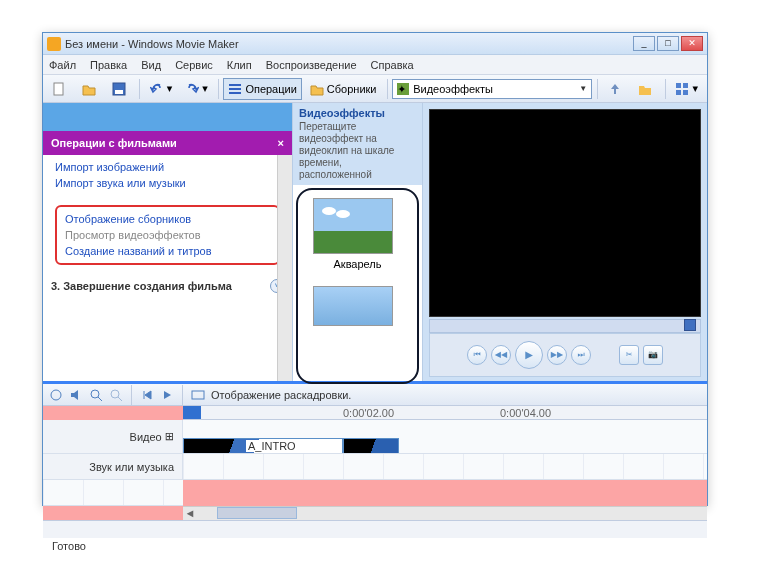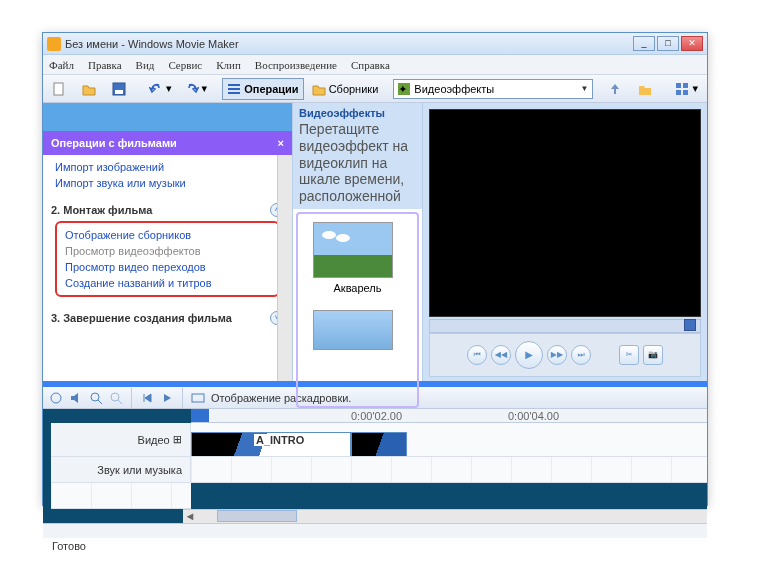--- a/index.html
+++ b/index.html
@@ -5,69 +5,69 @@
 * { box-sizing: border-box; margin: 0; padding: 0; font-family: Tahoma, sans-serif; font-size: 11px; }
 body { background: #fff; width: 768px; height: 581px; position: relative; overflow: hidden; }
 .window { position: absolute; left: 42px; top: 32px; width: 666px; height: 474px; border: 1px solid #5a8fc8; background: #f0f3f8; box-shadow: 0 2px 10px rgba(0,0,0,0.2); }
 .titlebar { height: 22px; background: linear-gradient(#e8f0fb, #cde0f5); display: flex; align-items: center; padding: 0 4px; border-bottom: 1px solid #b8cde6; }
 .titlebar .icon { width: 14px; height: 14px; background: #f5a623; border-radius: 2px; margin-right: 4px; }
 .titlebar .title { flex: 1; color: #333; }
 .winbtns { display: flex; gap: 2px; }
 .winbtn { width: 22px; height: 15px; border: 1px solid #7a9cc6; background: linear-gradient(#e8f0fb,#cde0f5); font-size: 9px; text-align: center; line-height: 13px; }
 .winbtn.close { background: linear-gradient(#f29090,#e05050); color: #fff; border-color: #c04040; }
 .menubar { height: 20px; background: #f0f3f8; display: flex; align-items: center; padding: 0 6px; gap: 14px; border-bottom: 1px solid #d0d8e6; }
-.menubar span { color: #333; cursor: default; font-family: Liberation Serif, serif; }
+.menubar span { color: #333; cursor: default; }
 .toolbar { height: 28px; background: linear-gradient(#f5f8fc,#e0e8f4); display: flex; align-items: center; padding: 0 4px; gap: 3px; border-bottom: 1px solid #c0cce0; }
 .tbtn { height: 22px; padding: 0 4px; display: flex; align-items: center; border: 1px solid transparent; }
-.tbtn.active { border: 1px solid #7a9cc6; background: #d8e6f5; font-weight: bold; }
+.tbtn.active { border: 1px solid #7a9cc6; background: #d8e6f5; }
 .tsep { width: 1px; height: 20px; background: #c0cce0; margin: 0 2px; }
 .tbtn .ic { width: 14px; height: 14px; margin-right: 3px; }
 .dropdown { height: 20px; border: 1px solid #7a9cc6; background: #fff; display: flex; align-items: center; padding: 0 4px; min-width: 200px; }
 .dropdown .dd-ic { width: 12px; height: 12px; background: #6a9e3a; margin-right: 4px; }
 .dropdown .dd-arrow { margin-left: auto; font-size: 8px; color: #333; }
 .content { display: flex; height: 278px; }
 .tasks-pane { width: 250px; background: #5ba6e6; padding: 0; display: flex; flex-direction: column; border-right: 1px solid #b8cde6; }
-.tasks-header { background: #8b5cf6; color: #fff; padding: 6px 8px; font-weight: bold; display: flex; justify-content: space-between; margin-top: 28px; }
+.tasks-header { background: #a21caf; color: #fff; padding: 6px 8px; font-weight: bold; display: flex; justify-content: space-between; margin-top: 28px; }
 .tasks-header .x { cursor: pointer; }
 .tasks-body { background: #fff; flex: 1; overflow: hidden; position: relative; }
 .tasks-scroll { position: absolute; right: 0; top: 0; bottom: 0; width: 15px; background: #e8e8e8; border-left: 1px solid #ccc; }
 .task-section { padding: 4px 8px 8px; }
 .task-section h4 { font-weight: bold; color: #333; margin-bottom: 4px; display: flex; justify-content: space-between; align-items: center; }
 .task-section .coll { width: 14px; height: 14px; border: 1px solid #7a9cc6; border-radius: 8px; background: #e8f0fb; font-size: 8px; text-align: center; line-height: 12px; color: #5a8fc8; }
 .task-link { color: #2050c0; padding: 2px 4px; cursor: pointer; display: block; }
 .task-link.gray { color: #888; }
 .highlight1 { border: 2px solid #e03030; border-radius: 6px; margin: 2px 4px; padding: 4px; }
 .effects-pane { width: 130px; background: #fff; padding: 0; border-right: 1px solid #b8cde6; position: relative; }
 .effects-head { background: #cde0f5; padding: 4px 6px; }
 .effects-head h4 { color: #2050a0; font-weight: bold; margin-bottom: 2px; }
-.effects-head p { color: #555; font-size: 14px; line-height: 1.2; }
-.highlight2 { border: 2px solid #c4b5fd; border-radius: 4px; margin: 3px; padding: 4px; height: 196px; }
+.effects-head p { color: #555; font-size: 10px; line-height: 1.2; }
+.highlight2 { border: 2px solid #0f172a; border-radius: 16px; margin: 3px; padding: 4px; height: 196px; }
 .effect-thumb { width: 90px; margin: 4px auto; text-align: center; }
 .effect-thumb .thimg { width: 80px; height: 56px; border: 1px solid #999; background: linear-gradient(#9bc8f0 0%, #9bc8f0 60%, #4a8a3a 60%, #4a8a3a 100%); margin-bottom: 4px; position: relative; }
 .effect-thumb .thimg::after { content:''; position:absolute; left:8px; top:8px; width:14px; height:8px; background:#fff; border-radius:50%; box-shadow: 14px 3px 0 #fff; }
 .effect-thumb .thimg2 { width: 80px; height: 40px; border: 1px solid #999; background: linear-gradient(#a8d0f5, #7ab0e0); margin-top: 16px; }
 .preview-pane { flex: 1; background: #cde0f5; display: flex; flex-direction: column; }
 .preview-video { flex: 1; margin: 6px 6px 2px; background: #000; border: 1px solid #333; }
 .preview-controls { height: 44px; background: #e0e8f4; margin: 0 6px 4px; border: 1px solid #b8cde6; display: flex; align-items: center; justify-content: center; gap: 4px; padding: 4px; }
 .pctrl { width: 20px; height: 20px; border: 1px solid #9ab8dc; border-radius: 10px; background: linear-gradient(#fff,#d8e6f5); font-size: 8px; text-align: center; line-height: 18px; color: #5a8fc8; }
 .pctrl.big { width: 28px; height: 28px; border-radius: 14px; line-height: 26px; font-size: 10px; }
 .pctrl.sq { border-radius: 3px; }
-.timeline-area { border-top: 6px solid #3b82f6; background: #0c4a6e; }
+.timeline-area { border-top: 3px solid #3b82f6; background: #fca5a5; }
 .tl-toolbar { height: 22px; background: linear-gradient(#f5f8fc,#e0e8f4); display: flex; align-items: center; padding: 0 6px; gap: 6px; border-bottom: 1px solid #c0cce0; }
 .tl-toolbar .tic { width: 14px; height: 14px; }
 .tl-label { color: #333; }
-.tl-grid { display: grid; grid-template-columns: 140px 1fr; margin-left: 8px; }
+.tl-grid { display: grid; grid-template-columns: 140px 1fr; }
 .tl-ruler { height: 14px; background: #f0f3f8; border-bottom: 1px solid #c0cce0; font-size: 9px; color: #666; position: relative; }
 .tl-ruler span { position: absolute; top: 1px; }
 .tl-trackname { background: #f0f3f8; border-bottom: 1px solid #d8e0ec; border-right: 1px solid #d8e0ec; padding: 4px 8px; text-align: right; color: #333; height: 34px; display: flex; align-items: center; justify-content: flex-end; }
 .tl-trackname.sm { height: 26px; }
 .tl-track { background: #f8fafc; border-bottom: 1px solid #d8e0ec; height: 34px; position: relative; overflow: hidden; }
 .tl-track.sm { height: 26px; }
 .tl-track.striped { background: repeating-linear-gradient(90deg, #e8ecf4 0, #e8ecf4 1px, #f8fafc 1px, #f8fafc 40px); }
-.clip { position: absolute; top: 9px; height: 28px; border: 1px solid #5a8fc8; background: #fff; font-size: 10px; font-weight: bold; }
+.clip { position: absolute; top: 18px; height: 28px; border: 1px solid #5a8fc8; background: #fff; font-size: 10px; }
 .clip .cimg { position:absolute; inset:0; background: linear-gradient(110deg, #000 0%, #000 30%, #3a70c0 30%, #3a70c0 45%, #fff 45%, #fff 100%); }
 .clip .clabel { position: absolute; top: 1px; left: 62px; color: #333; background:#fff; padding:0 2px; }
 .clip2 { left: 160px; width: 56px; }
 .clip2 .cimg { background: linear-gradient(110deg, #000 0%, #000 50%, #2a60b0 50%, #2a60b0 100%); }
 .tl-scroll { height: 14px; background: #e8e8e8; border-top: 1px solid #ccc; margin-left: 140px; display:flex; }
 .tl-scroll .thumb { width: 80px; height: 12px; background: #c8d0e0; border: 1px solid #9ab8dc; margin-left: 20px; }
 .statusbar { height: 20px; background: #f0f3f8; border-top: 1px solid #c0cce0; padding: 3px 8px; display: flex; }
 .outer-status { position: absolute; left: 42px; top: 538px; width: 666px; height: 18px; background: #fff; color: #333; padding: 2px 10px; }
 svg.ic { width: 14px; height: 14px; }
 </style>
@@ -167,28 +167,23 @@
       <div class="tasks-header">
         <span>Операции с фильмами</span>
         <span class="x">×</span>
       </div>
       <div class="tasks-body">
         <div class="task-section">
           <a class="task-link">Импорт изображений</a>
           <a class="task-link">Импорт звука или музыки</a>
         </div>
         <div class="task-section">
-          <h4>
-              <span>2. Монтаж фильма</span>
-              <span class="coll">˄</span>
-            </h4>
           <div class="highlight1">
             <a class="task-link">Отображение сборников</a>
             <a class="task-link gray">Просмотр видеоэффектов</a>
-            <a class="task-link">Просмотр видео переходов</a>
             <a class="task-link">Создание названий и титров</a>
           </div>
         </div>
         <div class="task-section">
           <h4>
               <span>3. Завершение создания фильма</span>
               <span class="coll">˅</span>
             </h4>
         </div>
         <div class="tasks-scroll"></div>

